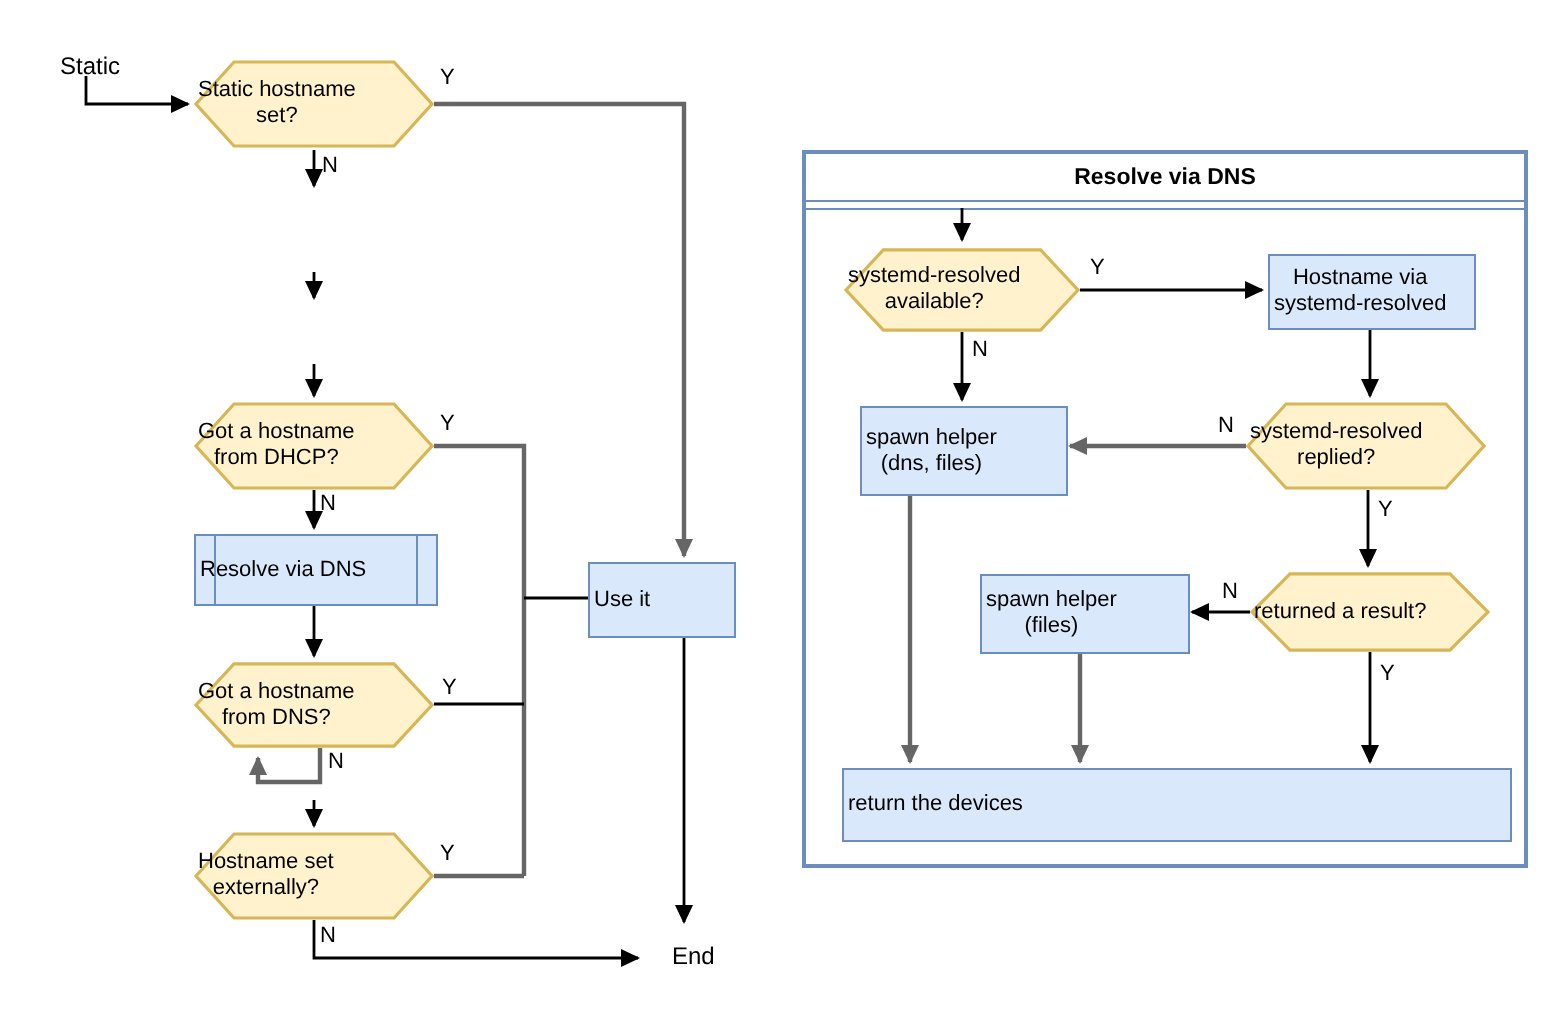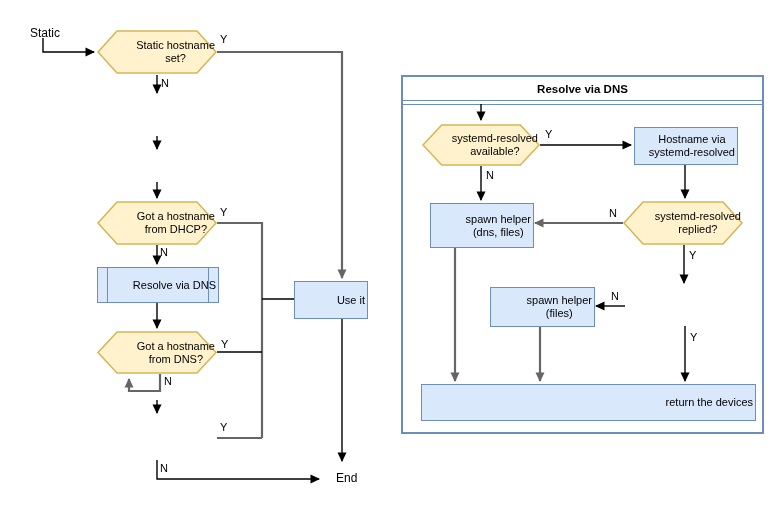--- a/index.html
+++ b/index.html
@@ -4,21 +4,21 @@
 <style>
   html,body{margin:0;padding:0;background:#fff;}
   .canvas{
     position:relative;width:783px;height:516px;background:#fff;
     font-family:"Liberation Sans",sans-serif;color:#000;overflow:hidden;
   }
   .wires{position:absolute;left:0;top:0;width:783px;height:516px;z-index:2;}
   .wd{stroke:var(--edge-dark,#000);stroke-width:1.4;fill:none;}
   .wg{stroke:var(--edge-gray,#666);stroke-width:2.2;fill:none;}
   .node{
-    position:absolute;z-index:3;display:flex;align-items:center;justify-content:flex-end;
+    position:absolute;z-index:3;display:flex;align-items:center;justify-content:flex-start;
     text-align:center;font-size:11px;line-height:13px;white-space:pre-line;
   }
   .box{background:var(--box-fill,#DAE8FC);border:1px solid var(--box-stroke,#6C8EBF);}
   .hexsvg{position:absolute;left:0;top:0;width:100%;height:100%;}
   .hexsvg polygon{fill:var(--hex-fill,#FFF2CC);stroke:var(--hex-stroke,#D6B656);stroke-width:1.6;vector-effect:non-scaling-stroke;}
   .nt{position:relative;z-index:1;padding:0 2px;}
   .sub::before,.sub::after{content:"";position:absolute;top:0;bottom:0;width:1px;background:var(--box-stroke,#6C8EBF);}
   .sub::before{left:9px;}
   .sub::after{right:9px;}
   .container{position:absolute;z-index:1;border:2px solid var(--container-stroke,#6C8EBF);background:#fff;}
@@ -101,20 +101,27 @@
   </div>
 
   <div class="node" style="left:97px;top:331px;width:120px;height:43px">
     <svg class="hexsvg" viewBox="0 0 120 44" preserveAspectRatio="none">
         <polygon points="1,22 20,1 100,1 119,22 100,43 20,43"></polygon>
       </svg>
     <span class="nt">Got a hostname
 from DNS?</span>
   </div>
 
+  <div class="node" style="left:97px;top:416px;width:120px;height:44px">
+    <svg class="hexsvg" viewBox="0 0 120 44" preserveAspectRatio="none">
+        <polygon points="1,22 20,1 100,1 119,22 100,43 20,43"></polygon>
+      </svg>
+    <span class="nt">Hostname set
+externally?</span>
+  </div>
 
   <div class="node box" style="left:294px;top:281px;width:72px;height:36px">
     <span class="nt">Use it</span>
   </div>
 
   <div class="biglabel" style="left:336px;top:471px">End</div>
 
   <div class="flabel" style="left:220px;top:33px">Y</div>
   <div class="flabel" style="left:161px;top:77px">N</div>
   <div class="flabel" style="left:220px;top:206px">Y</div>
@@ -143,20 +150,26 @@
   </div>
 
   <div class="node" style="left:623px;top:201px;width:120px;height:44px">
     <svg class="hexsvg" viewBox="0 0 120 44" preserveAspectRatio="none">
         <polygon points="1,22 20,1 100,1 119,22 100,43 20,43"></polygon>
       </svg>
     <span class="nt">systemd-resolved
 replied?</span>
   </div>
 
+  <div class="node" style="left:625px;top:286px;width:120px;height:40px">
+    <svg class="hexsvg" viewBox="0 0 120 44" preserveAspectRatio="none">
+        <polygon points="1,22 20,1 100,1 119,22 100,43 20,43"></polygon>
+      </svg>
+    <span class="nt">returned a result?</span>
+  </div>
 
   <div class="node box" style="left:490px;top:287px;width:103px;height:38px">
     <span class="nt">spawn helper
 (files)</span>
   </div>
 
   <div class="node box" style="left:421px;top:384px;width:333px;height:35px">
     <span class="nt">return the devices</span>
   </div>
 

